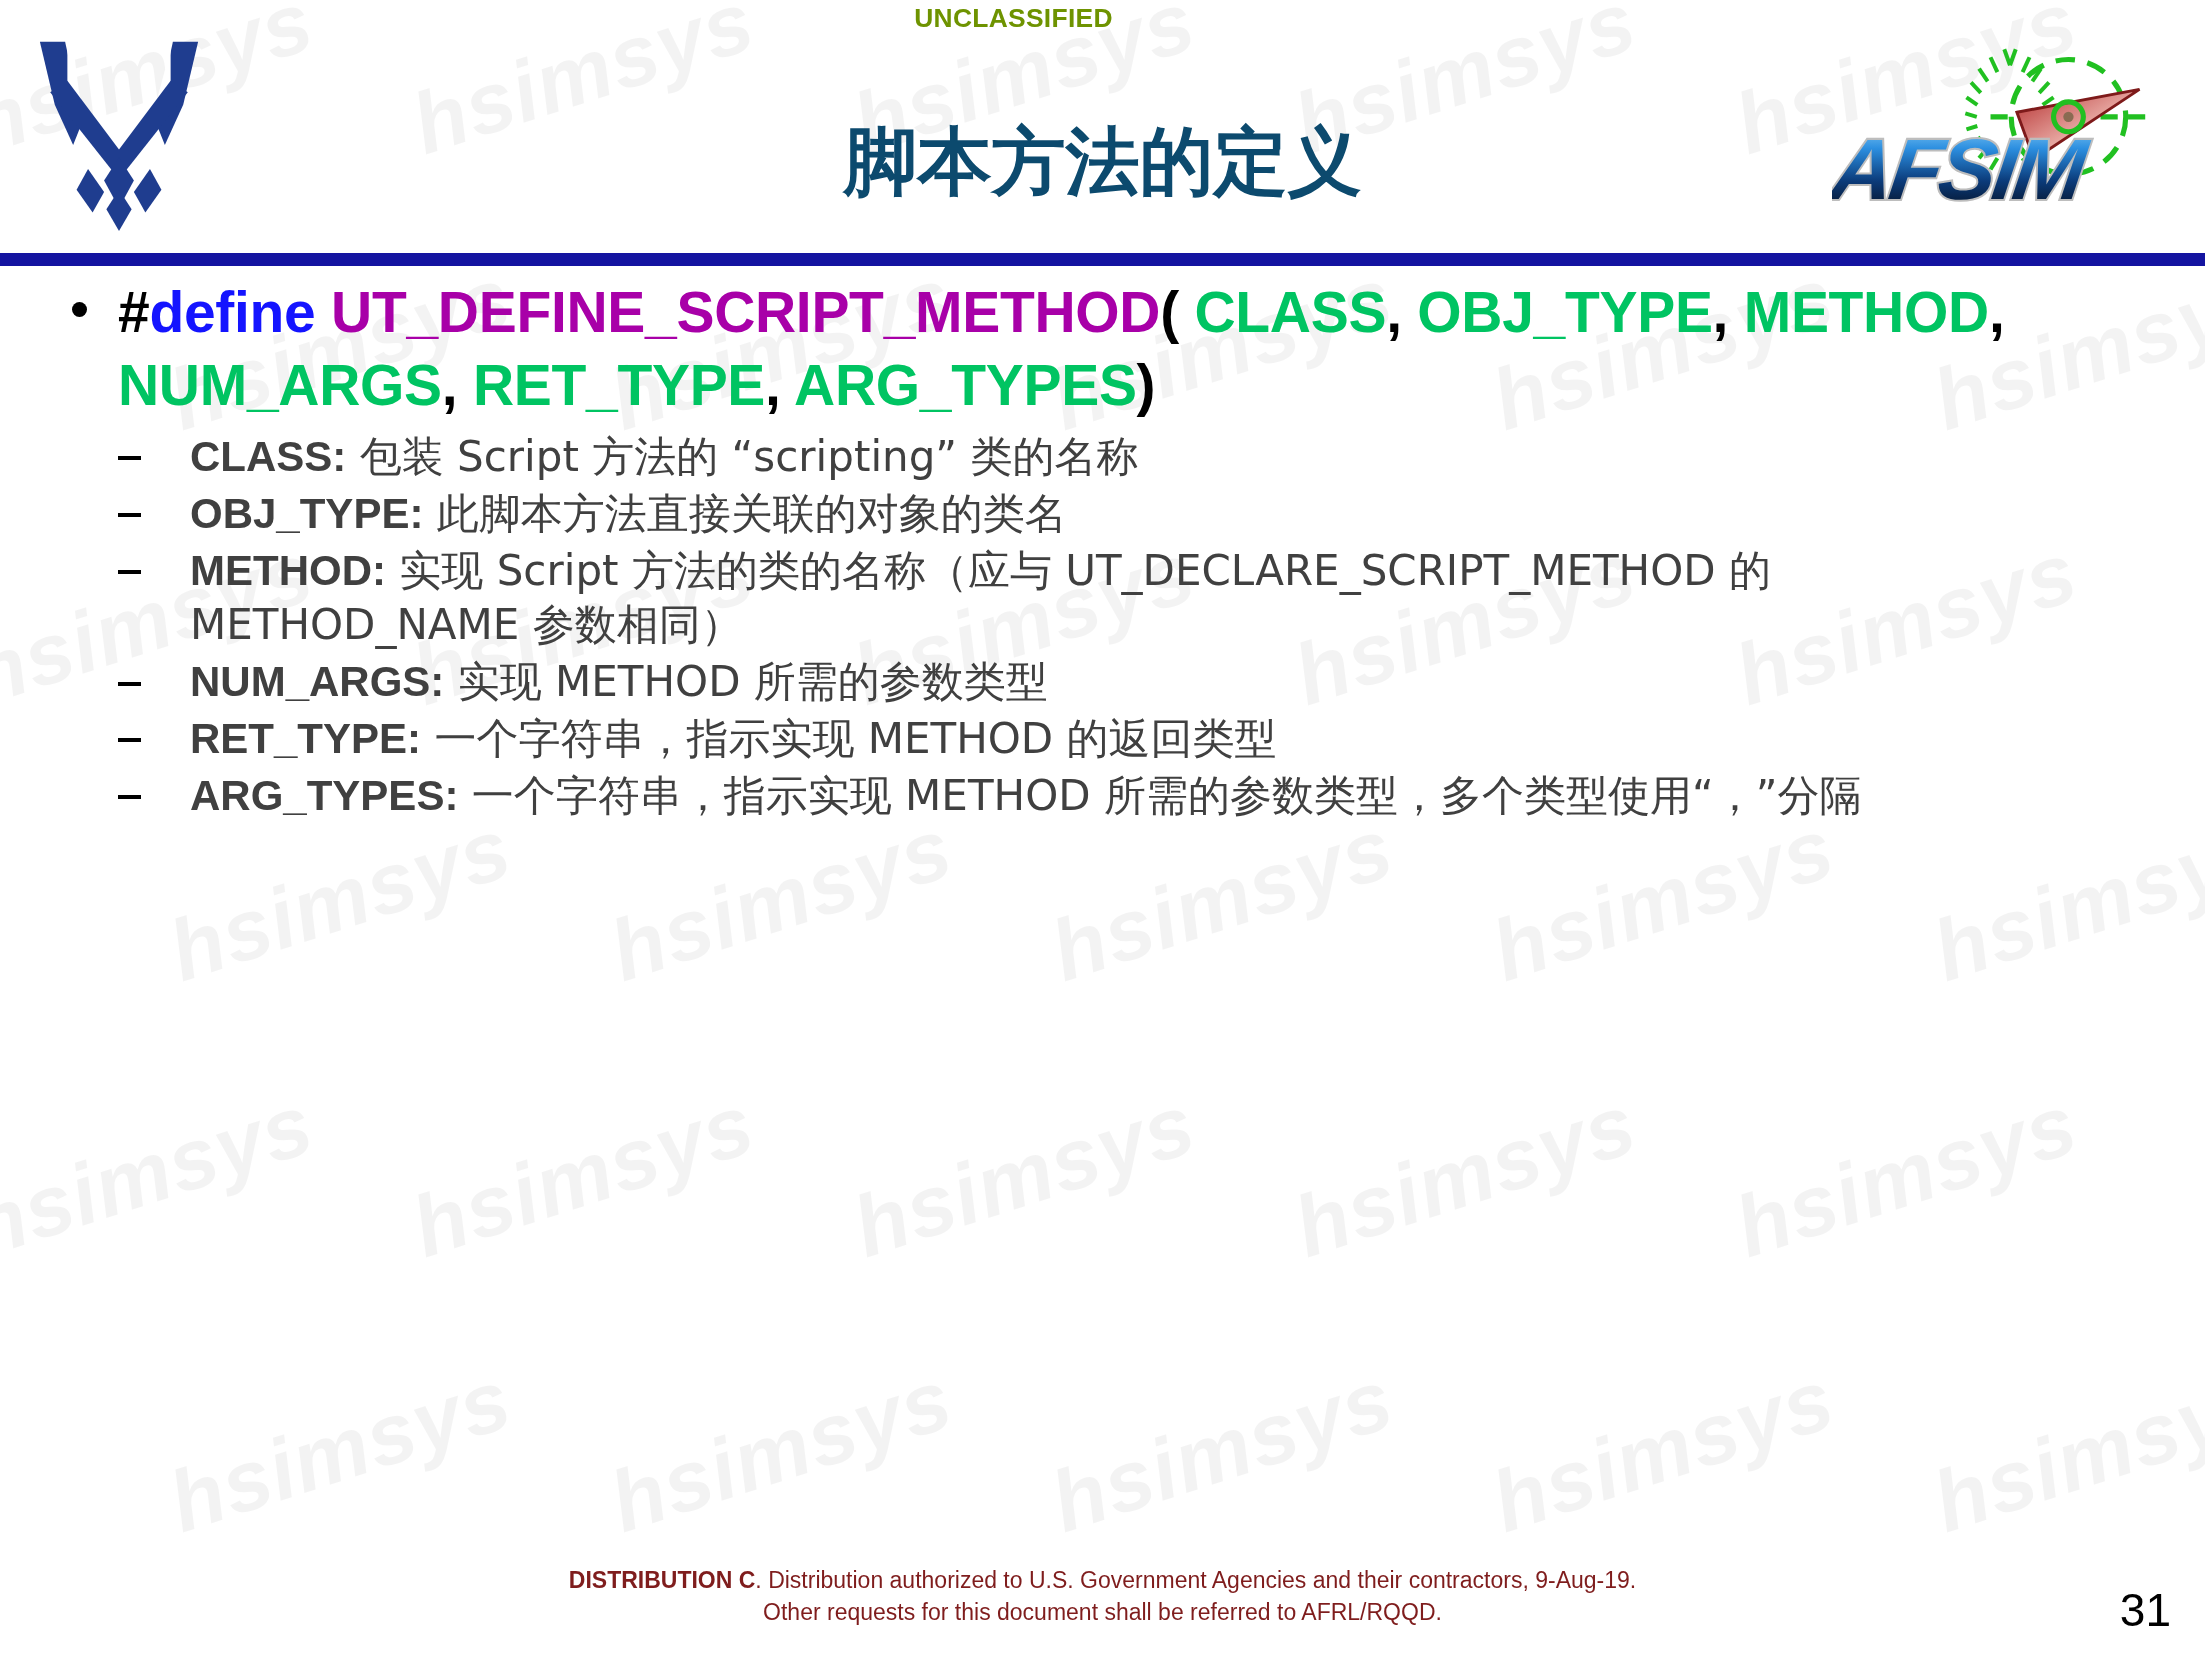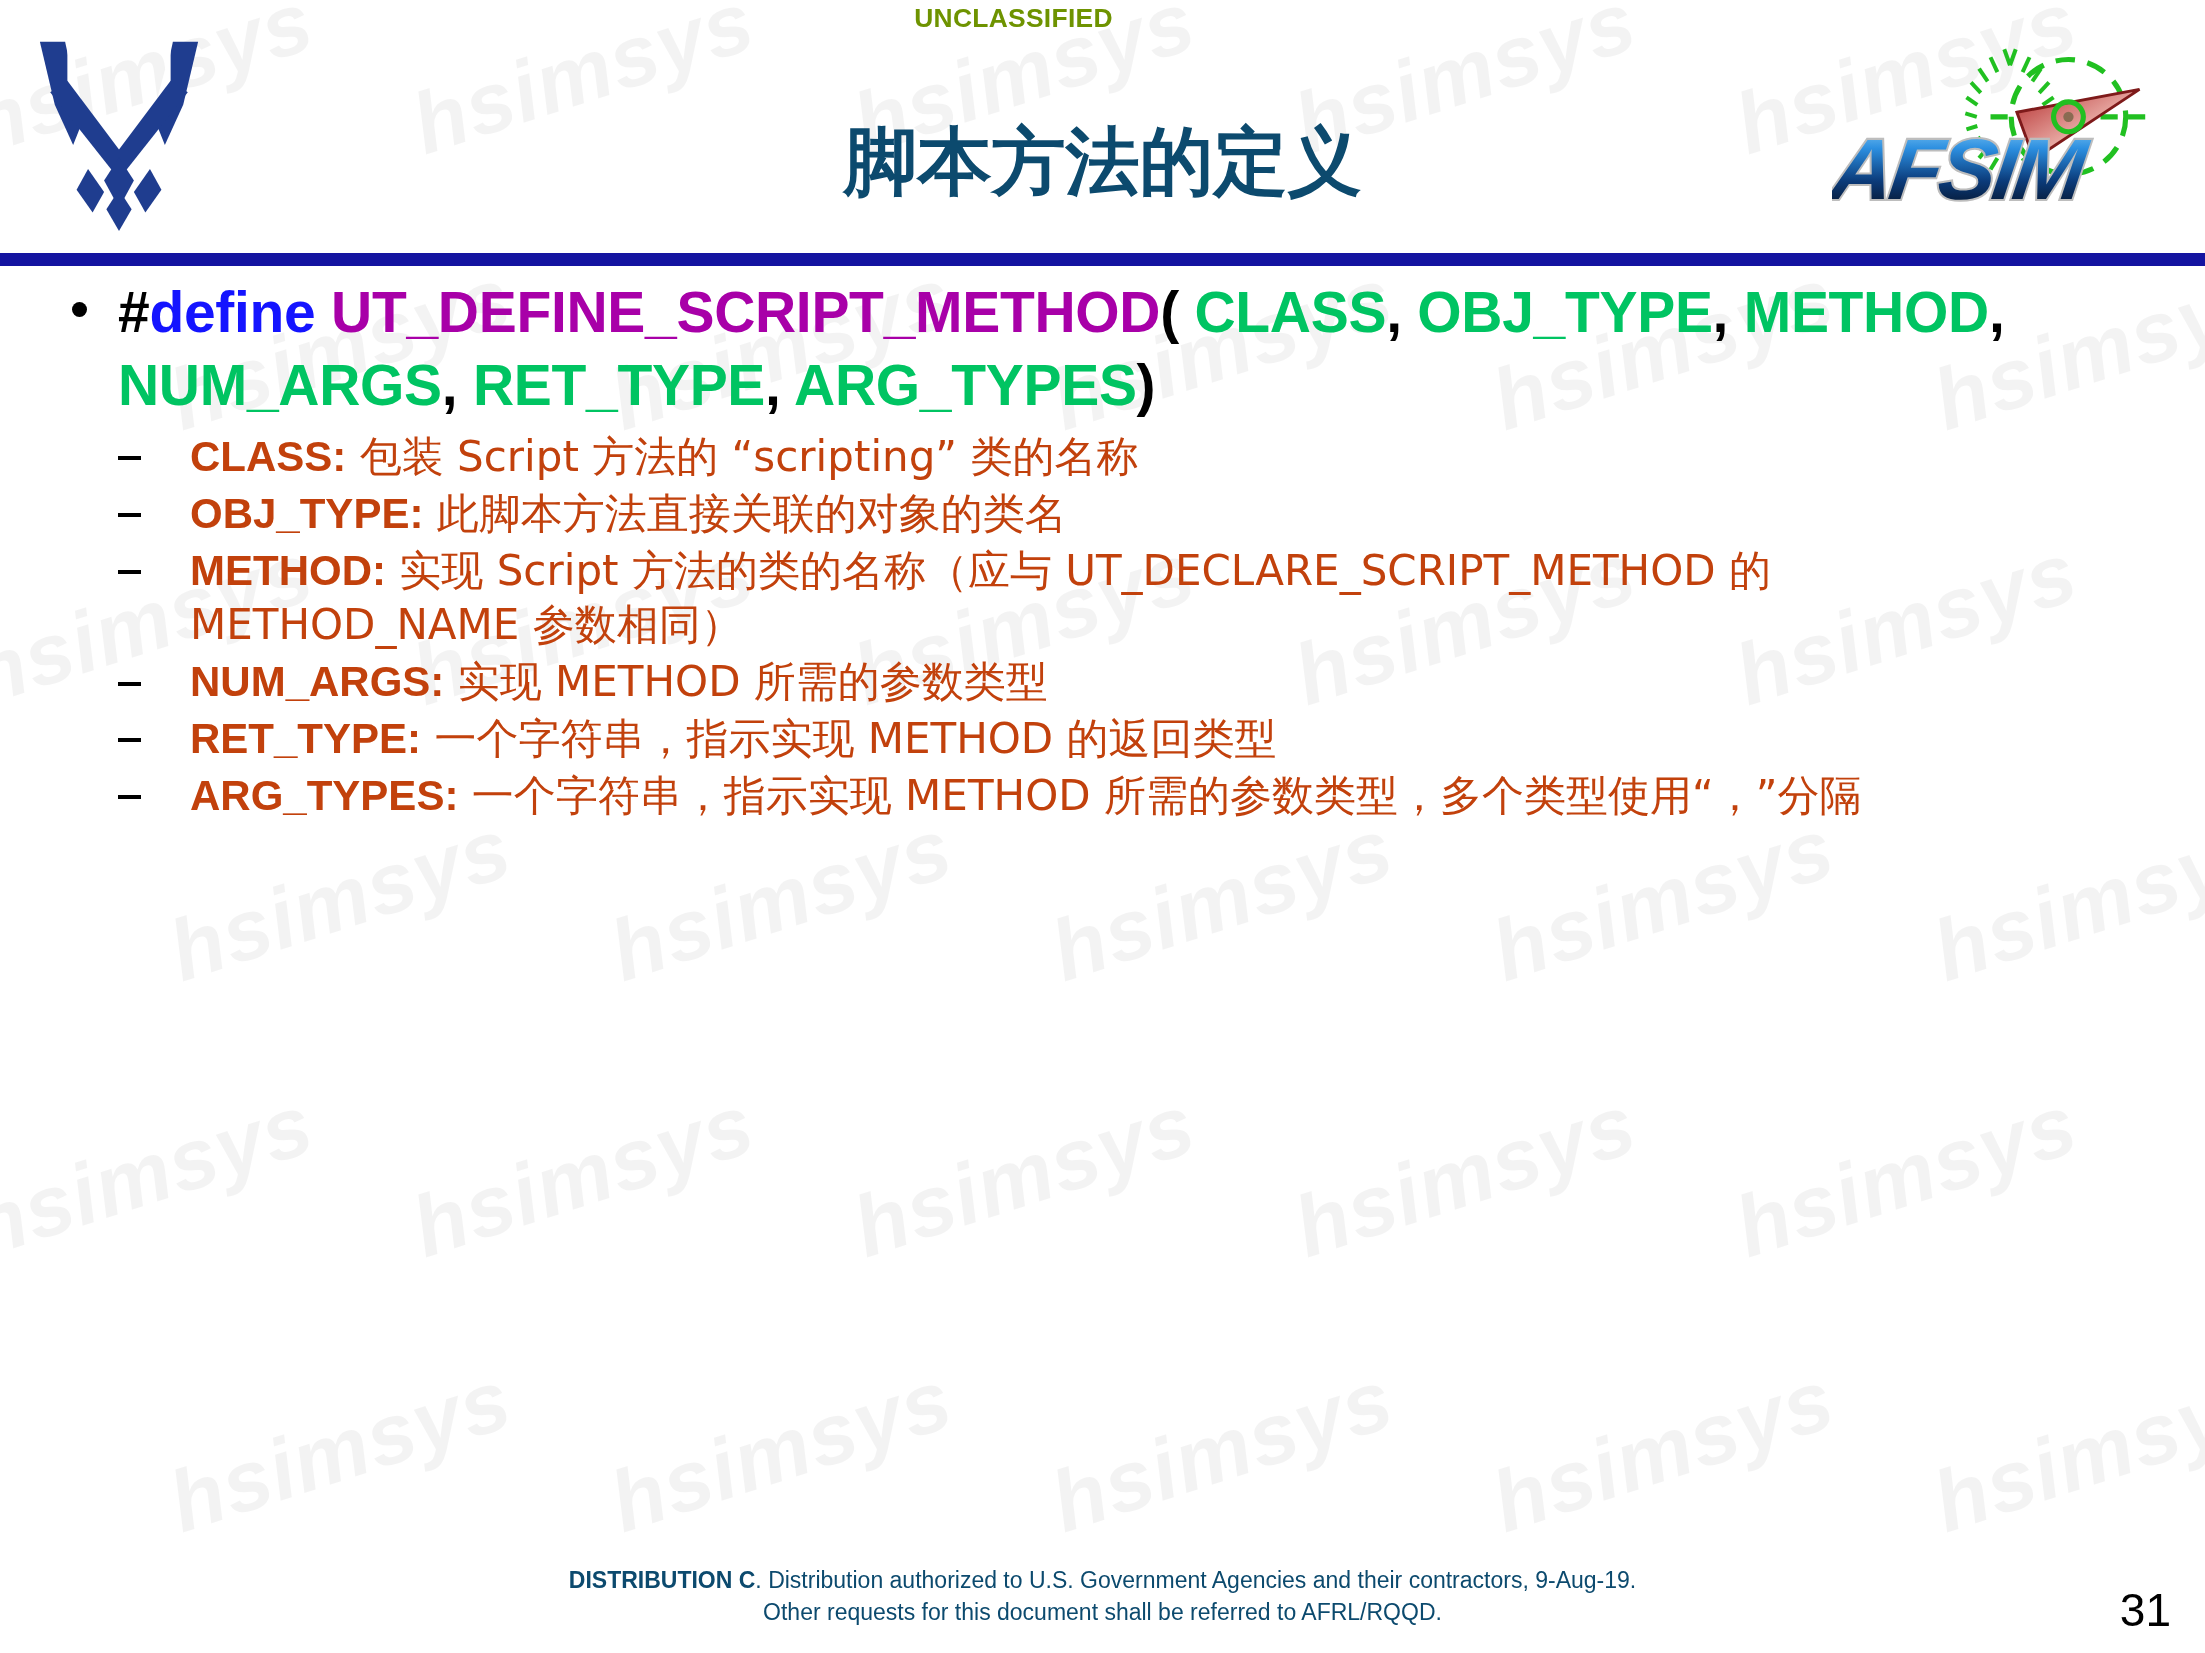--- a/index.html
+++ b/index.html
@@ -136,21 +136,21 @@
     list-style: none;
   }
   .level2 {
     position: relative;
     margin: 0 0 2.3px 0;
     padding-left: 190px;
     padding-right: 96px;
     font-size: 42px;
     line-height: 1.30;
     font-family: "DejaVu Sans", "Liberation Sans", sans-serif;
-    color: #c2410c;
+    color: #404040;
   }
   .level2 .dash {
     position: absolute;
     left: 118px;
     top: 26.4px;
     width: 23px;
     height: 4px;
     background: #000000;
   }
   .level2 .term {
@@ -166,21 +166,21 @@
     position: absolute;
     left: 0;
     bottom: 25px;
     width: 2205px;
     text-align: center;
     z-index: 4;
   }
   #footer .fline {
     font-size: 23px;
     line-height: 1.42;
-    color: #0c4a6e;
+    color: #7f1d1d;
     font-family: "Liberation Sans", sans-serif;
   }
   #footer .strong { font-weight: 700; }
 
   #page-number {
     position: absolute;
     right: 34px;
     bottom: 17px;
     font-size: 46px;
     color: #000000;

